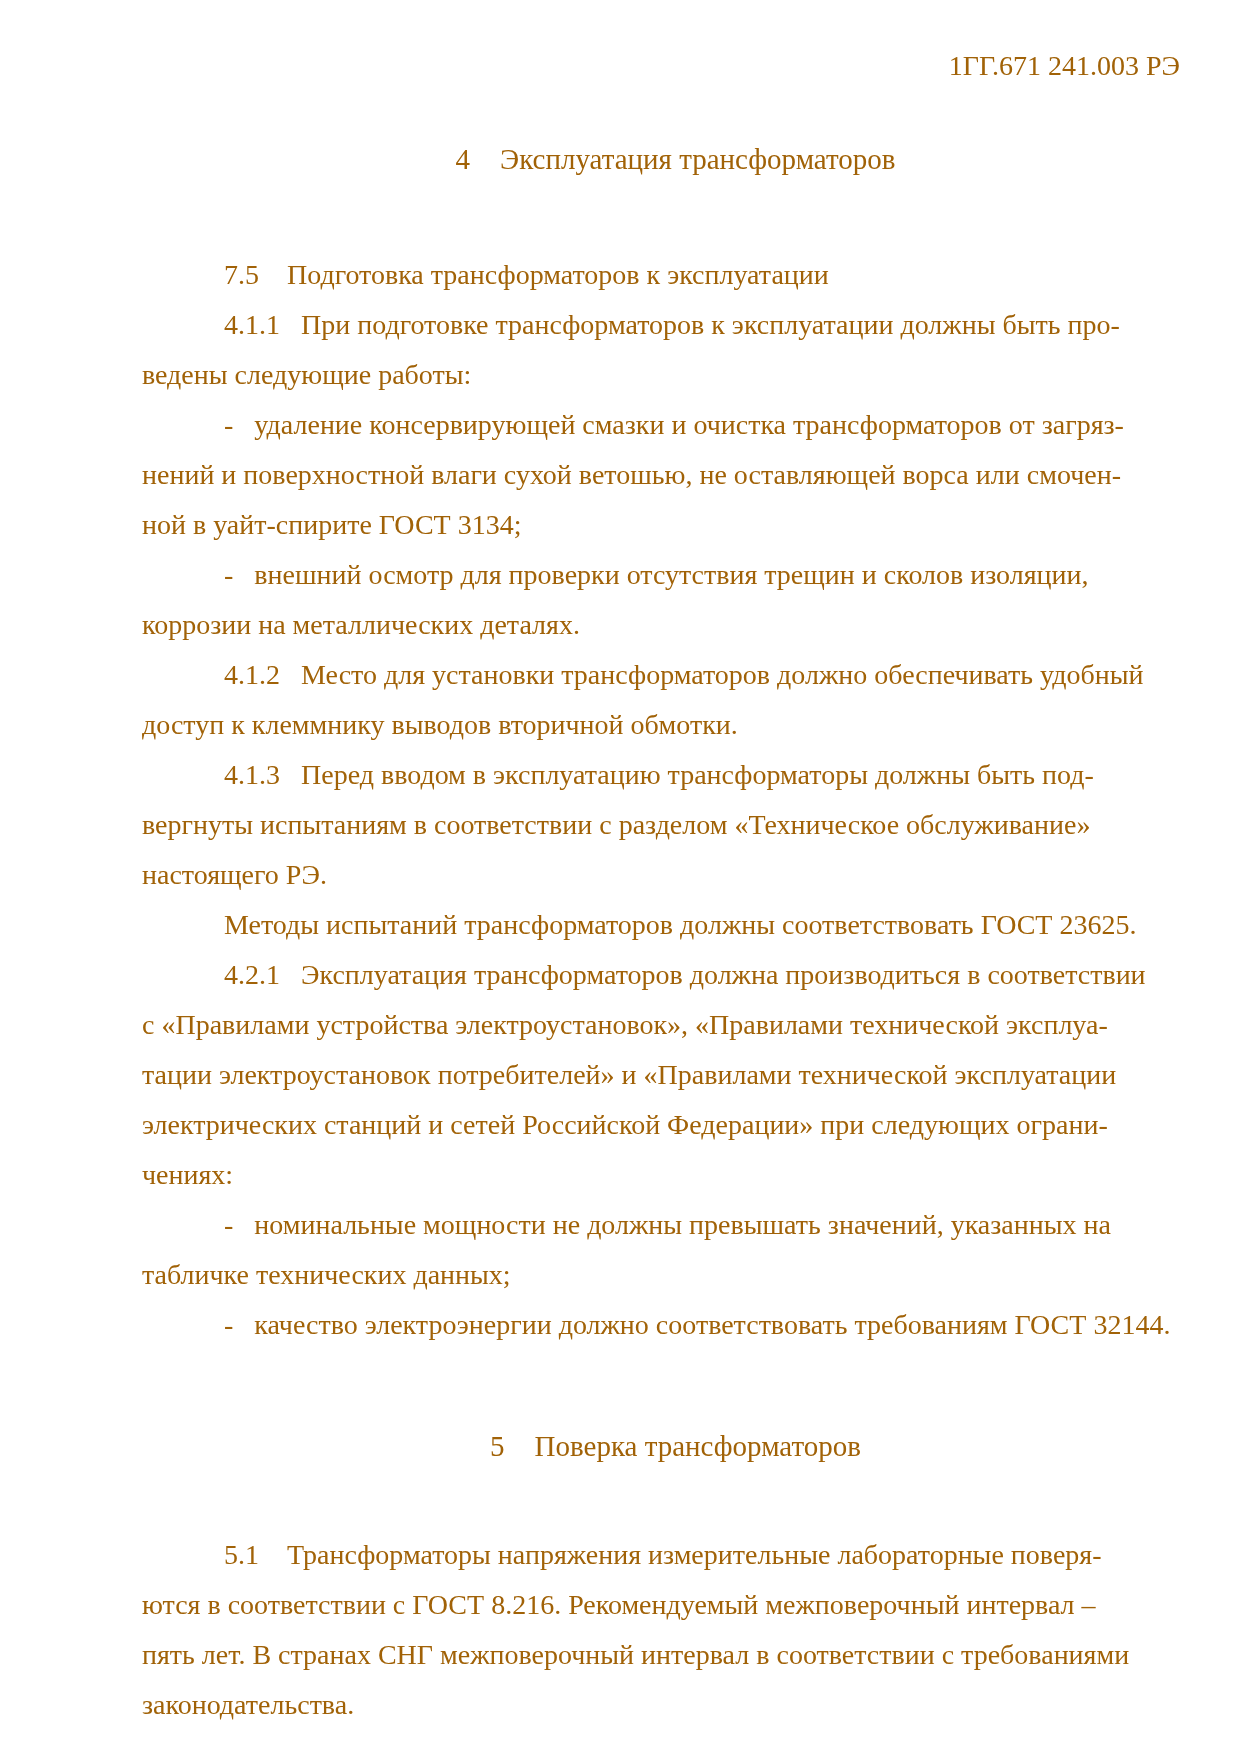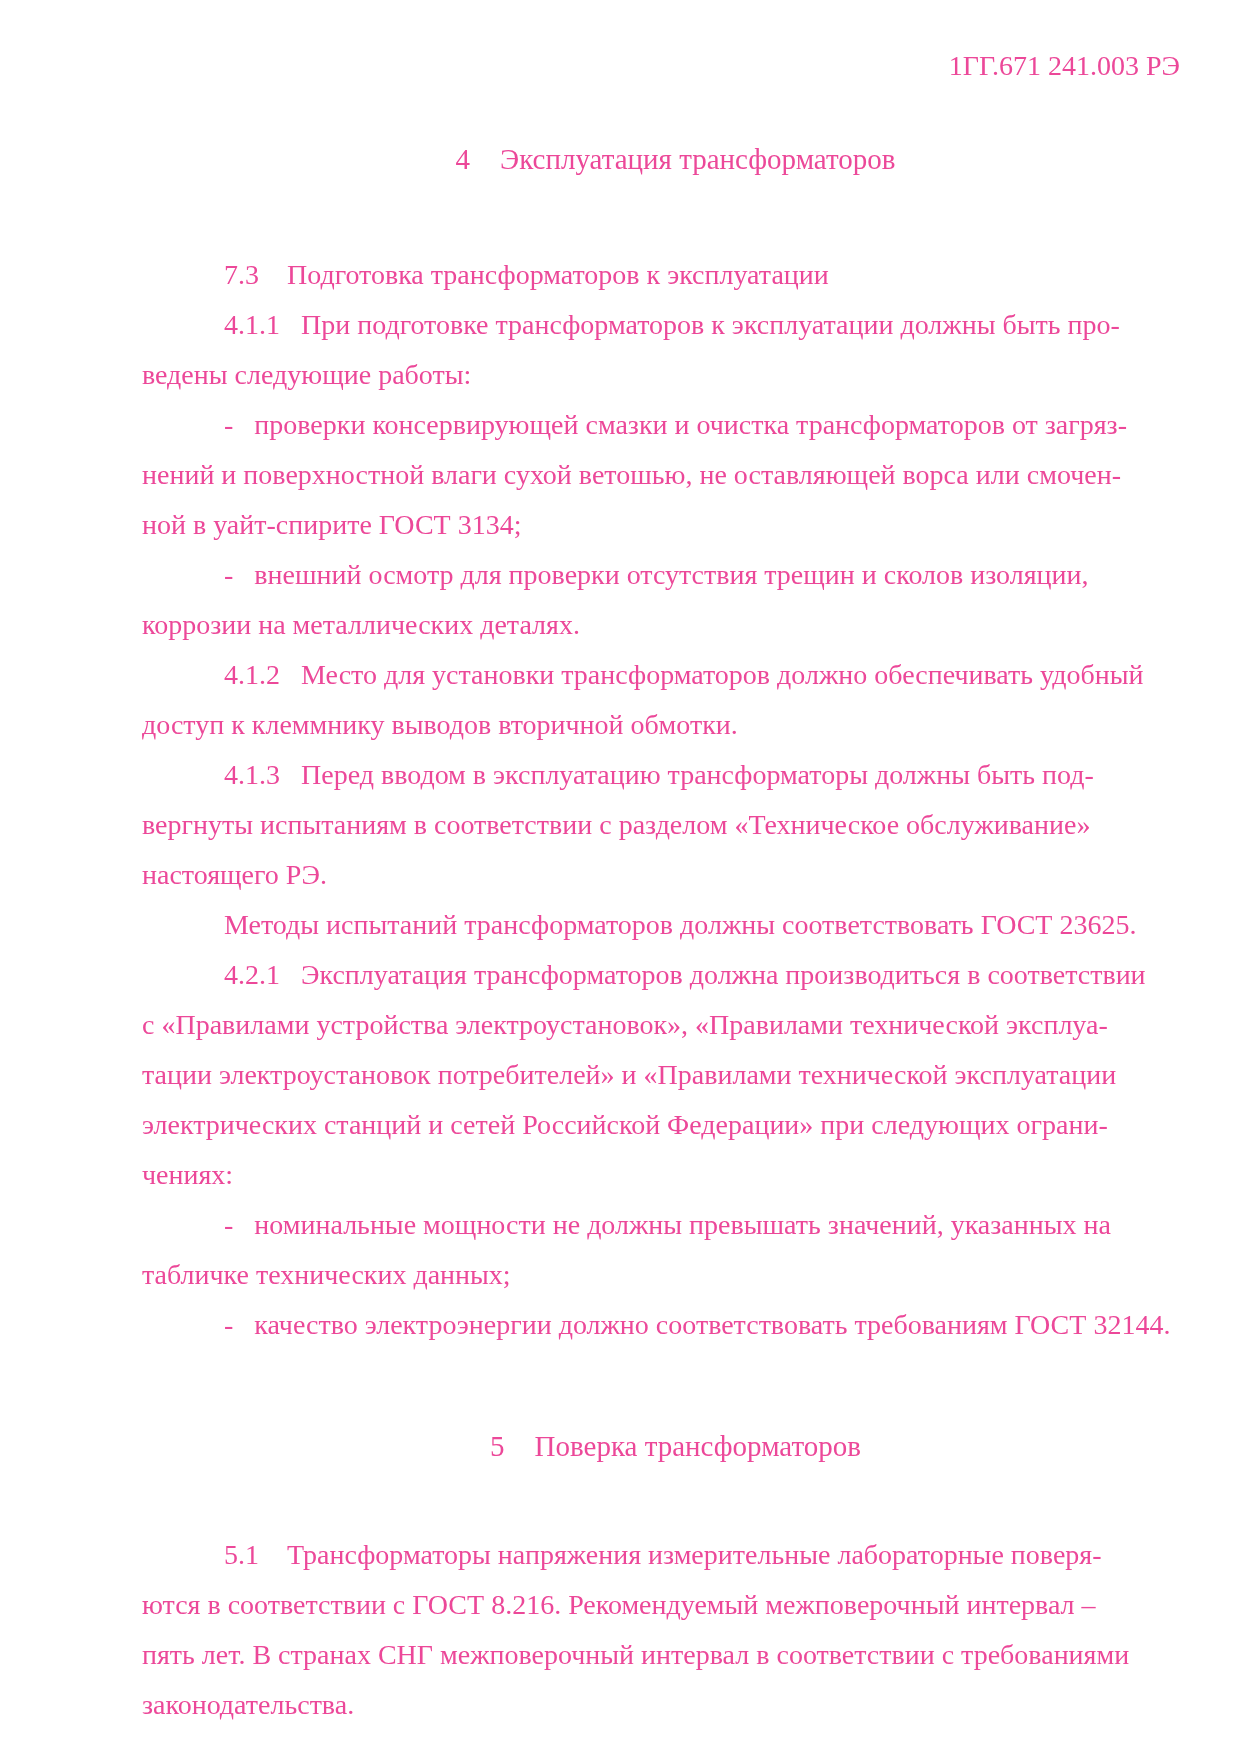--- a/index.html
+++ b/index.html
@@ -11,21 +11,21 @@
     position: relative;
     width: 1241px;
     height: 1755px;
     margin: 0 auto;
     background: #ffffff;
     box-sizing: border-box;
     padding: 50px 61px 0 142px;
     overflow: hidden;
     font-family: "Liberation Serif", "DejaVu Serif", serif;
     font-size: 28px;
-    color: #ec4899;
+    color: #a16207;
   }
   .doc-header {
     text-align: right;
     line-height: 32px;
     white-space: pre;
   }
   .h-main {
     text-align: center;
     font-weight: normal;
     font-size: 29px;
@@ -60,24 +60,24 @@
 
 <div class="page">
 
   <div class="doc-header">1ГГ.671 241.003 РЭ</div>
 
   <div class="h-main">
     <span>4</span><span class="hgap"></span><span>Эксплуатация трансформаторов</span>
   </div>
 
   <div class="lines" id="s4-lines">
-      <div class="line indent">7.3    Подготовка трансформаторов к эксплуатации</div>
+      <div class="line indent">7.5    Подготовка трансформаторов к эксплуатации</div>
       <div class="line indent">4.1.1   При подготовке трансформаторов к эксплуатации должны быть про-</div>
       <div class="line">ведены следующие работы:</div>
-      <div class="line indent">-   проверки консервирующей смазки и очистка трансформаторов от загряз-</div>
+      <div class="line indent">-   удаление консервирующей смазки и очистка трансформаторов от загряз-</div>
       <div class="line">нений и поверхностной влаги сухой ветошью, не оставляющей ворса или смочен-</div>
       <div class="line">ной в уайт-спирите ГОСТ 3134;</div>
       <div class="line indent">-   внешний осмотр для проверки отсутствия трещин и сколов изоляции,</div>
       <div class="line">коррозии на металлических деталях.</div>
       <div class="line indent">4.1.2   Место для установки трансформаторов должно обеспечивать удобный</div>
       <div class="line">доступ к клеммнику выводов вторичной обмотки.</div>
       <div class="line indent">4.1.3   Перед вводом в эксплуатацию трансформаторы должны быть под-</div>
       <div class="line">вергнуты испытаниям в соответствии с разделом «Техническое обслуживание»</div>
       <div class="line">настоящего РЭ.</div>
       <div class="line indent">Методы испытаний трансформаторов должны соответствовать ГОСТ 23625.</div>

